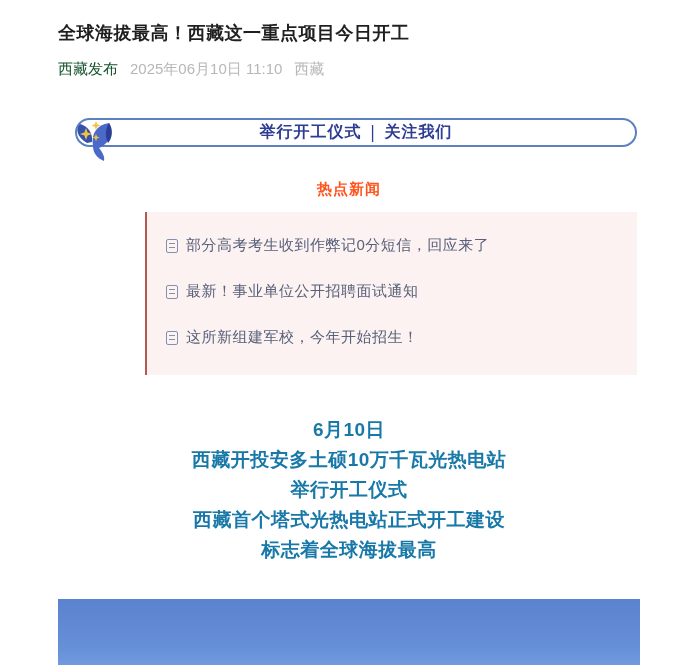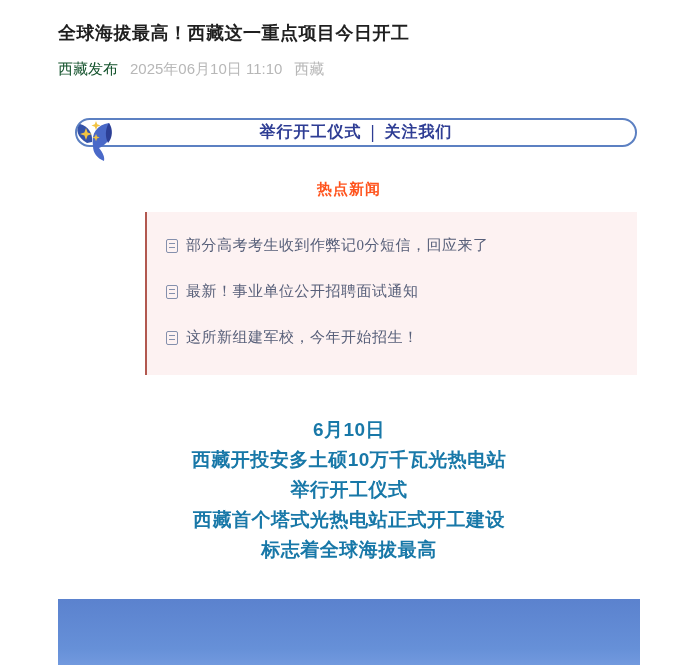--- a/index.html
+++ b/index.html
@@ -47,21 +47,20 @@
   }
   .hot-box {
     margin-left: 87px; margin-top: 13px; width: 492px;
     background: #fdf2f2; border-left: 2px solid #b2584f;
     padding: 24px 10px 28px 19px;
   }
   .hot-item {
     display: flex; align-items: center; gap: 8px;
     font-size: 15px; color: #58607a; cursor: pointer;
     letter-spacing: 0.5px;
-    font-family: Liberation Serif, serif;
   }
   .hot-item + .hot-item { margin-top: 27px; }
   .doc-icon {
     flex: none; width: 12px; height: 14px;
     border: 1.2px solid #8590ad; border-radius: 2px;
     position: relative; display: inline-block;
   }
   .doc-icon::before, .doc-icon::after {
     content: ""; position: absolute; left: 2px; right: 2px; height: 1.2px;
     background: #8590ad;

